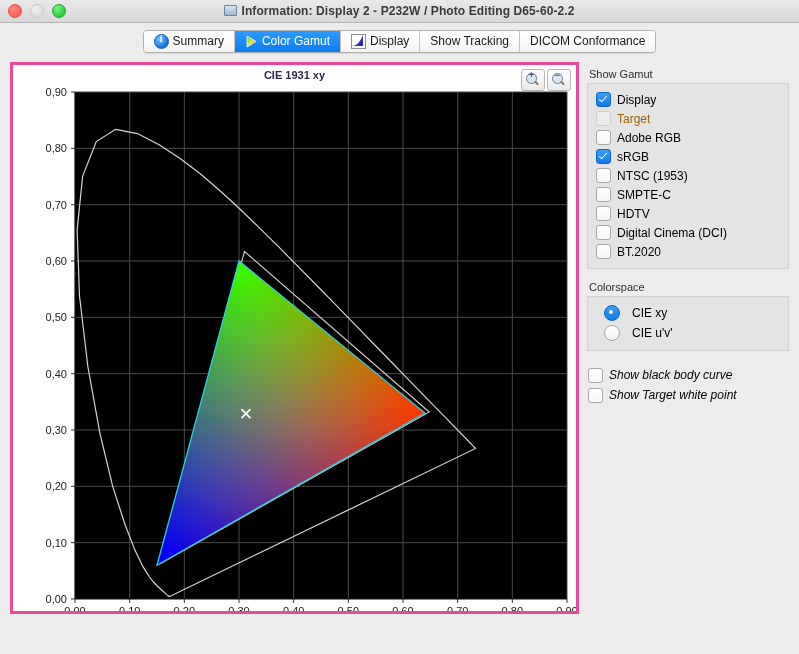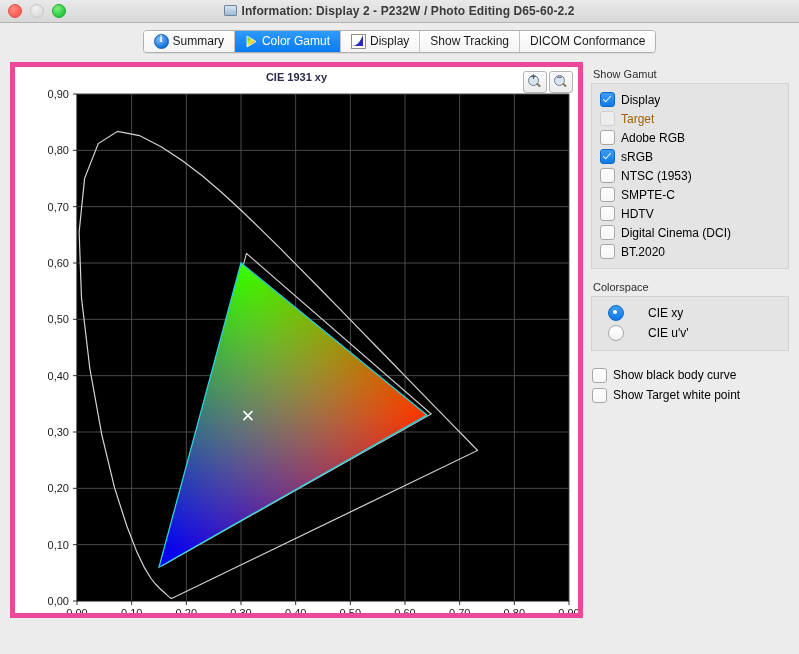--- a/index.html
+++ b/index.html
@@ -143,21 +143,21 @@
     display: flex;
     padding: 6px 10px 0 10px;
     gap: 8px;
   }
   
   #chart-panel {
     position: relative;
     width: 563px;
     height: 546px;
     background: #ffffff;
-    border: 5px solid #ec4899;
+    border: 3px solid #ec4899;
     flex: 0 0 563px;
   }
   #chart-title {
     position: absolute;
     top: 4px; left: 0; right: 0;
     text-align: center;
     font-size: 11px;
     color: #2a2a4a;
     font-weight: bold;
   }
@@ -249,21 +249,21 @@
   }
   .chk.disabled {
     background: #ededed;
     border-color: #cfcfcf;
   }
   .chk-label { line-height: 14px; }
   .chk-label.disabled { color: #a16207; }
   .radio-row {
     display: flex;
     align-items: center;
-    gap: 24px;
+    gap: 12px;
     height: 20px;
     padding-left: 8px;
   }
   .radio {
     width: 14px; height: 14px;
     flex: 0 0 14px;
     border-radius: 50%;
     border: 1px solid #a8a8a8;
     background: linear-gradient(to bottom, #ffffff, #f2f2f2);
     position: relative;
@@ -279,20 +279,21 @@
     width: 4px; height: 4px;
     border-radius: 50%;
     background: #ffffff;
   }
   .loose-chk {
     display: flex;
     align-items: center;
     gap: 6px;
     height: 20px;
     margin-left: 1px;
+    font-style: italic;
   }
   #colorspace-wrap { margin-top: 12px; }
   #extra-wrap { margin-top: 14px; }
 </style>
 </head>
 <body>
 
 <div id="window">
 
   <div id="titlebar">

